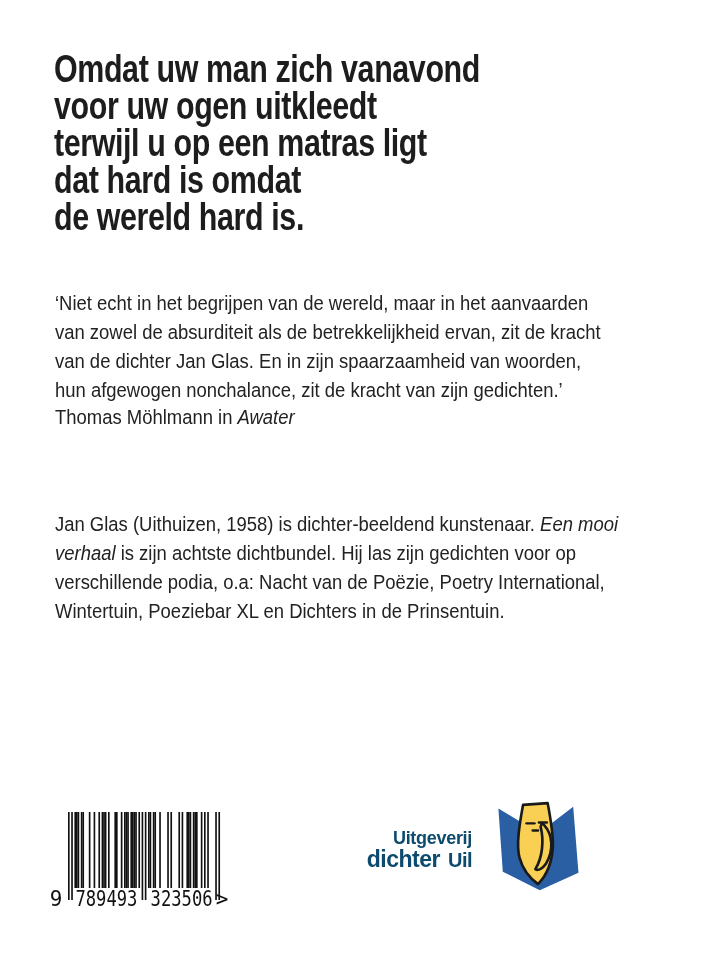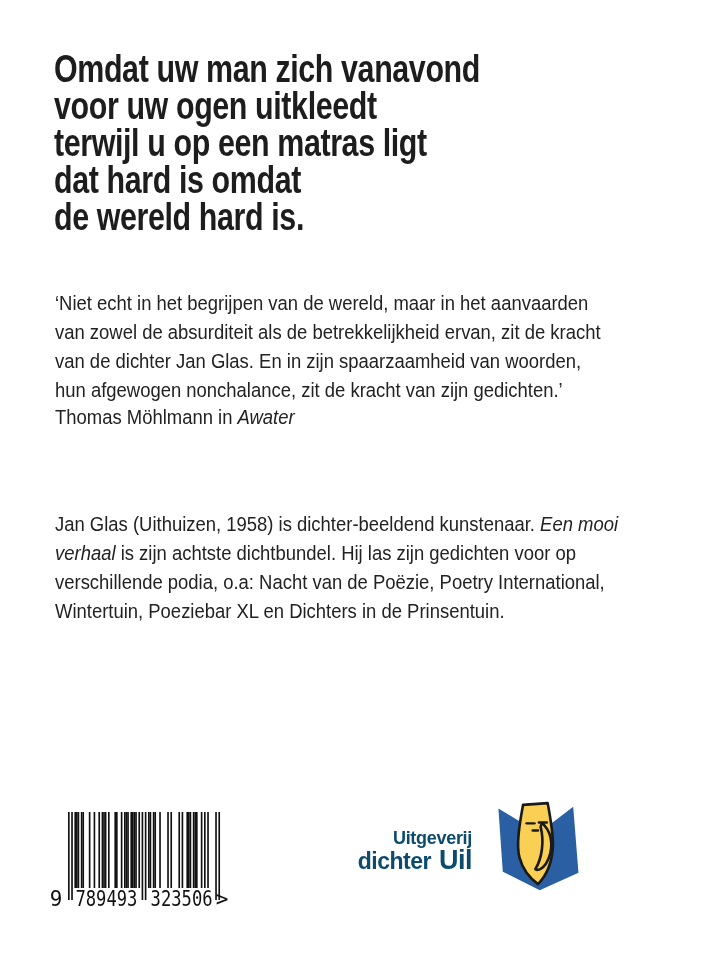--- a/index.html
+++ b/index.html
@@ -58,21 +58,21 @@
     color: #0c4a6e;
     text-align: right;
   }
   .publisher-line1 {
     font-weight: 700; font-size: 18px; line-height: 18px; letter-spacing: -0.3px;
   }
   .publisher-line2 {
     display: flex; align-items: baseline; gap: 8px;
   }
   .publisher-kleine { font-weight: 700; font-size: 23px; line-height: 22px; letter-spacing: -0.5px; }
-  .publisher-uil    { font-weight: 700; font-size: 27px; line-height: 24px; letter-spacing: -0.5px; }
+  .publisher-uil    { font-weight: 700; font-size: 20px; line-height: 24px; letter-spacing: -0.5px; }
 
   .owl-logo { left: 494px; top: 798px; }
 </style>
 </head>
 <body>
 
 <div class="abs headline">
   <div>Omdat uw man zich vanavond</div>
   <div>voor uw ogen uitkleedt</div>
   <div>terwijl u op een matras ligt</div>

